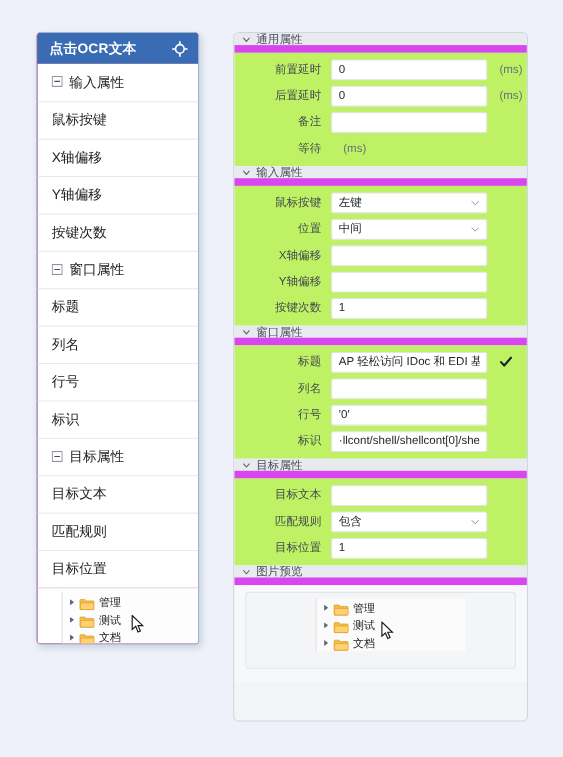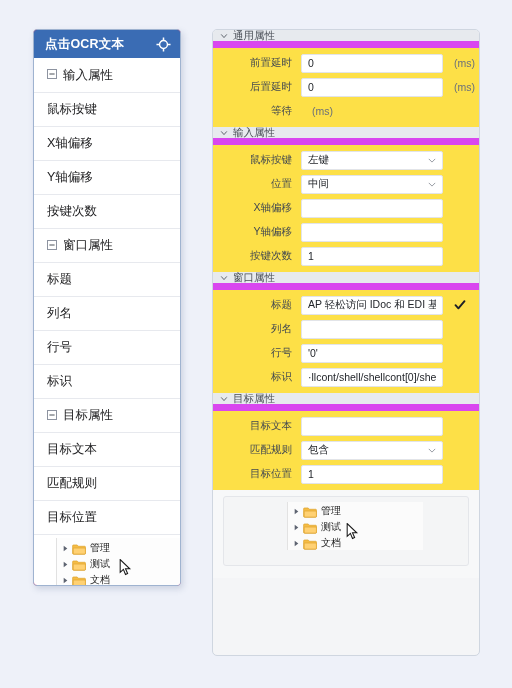--- a/index.html
+++ b/index.html
@@ -109,21 +109,21 @@
     display: flex;
     align-items: center;
     padding-left: 7px;
     font-size: 10.5px;
     color: #4a4f57;
     border-bottom: 7px solid #d946ef;
     box-sizing: border-box;
   }
   .chev { width: 8px; height: 8px; margin-right: 5px; display:block; }
   .sec-body {
-    background: #fde047;
+    background: #bef264;
     padding: 6px 0 7px 0;
   }
   .field {
     display: flex;
     align-items: center;
     height: 18px;
     margin: 0 0 6px 0;
   }
   .field:last-child { margin-bottom: 0; }
   .f-label {
@@ -343,20 +343,26 @@
               <div class="f-suffix">(ms)</div>
             </div>
             <div class="field">
               <div class="f-label">后置延时</div>
               <div class="f-input">
                 <span class="truncate">0</span>
               </div>
               <div class="f-suffix">(ms)</div>
             </div>
             <div class="field">
+              <div class="f-label">备注</div>
+              <div class="f-input">
+                <span class="truncate"></span>
+              </div>
+            </div>
+            <div class="field">
               <div class="f-label">等待</div>
               <div class="f-suffix">(ms)</div>
             </div>
           </div>
         </div>
         <div class="section">
           <div class="sec-head">
             <span>
               <svg class="chev" viewBox="0 0 10 10">
                 <path d="M1.5 3 L5 7 L8.5 3" fill="none" stroke="#5b616a" stroke-width="1.2"></path>
@@ -479,20 +485,28 @@
               <div class="f-label">目标位置</div>
               <div class="f-input">
                 <span class="truncate">1</span>
               </div>
             </div>
           </div>
         </div>
       </div>
 
     <div class="section">
+      <div class="sec-head">
+        <span>
+          <svg class="chev" viewBox="0 0 10 10">
+              <path d="M1.5 3 L5 7 L8.5 3" fill="none" stroke="#5b616a" stroke-width="1.2"></path>
+            </svg>
+        </span>
+        <span>图片预览</span>
+      </div>
       <div class="preview-body">
         <div class="preview-box">
           <div class="preview-tree" id="rp-tree">
               <div class="tree-row">
                 <span><svg class="tree-arrow" viewBox="0 0 10 10">
                     <path d="M3 2 L7 5 L3 8 Z" fill="#5d6370"></path>
                   </svg></span>
                 <span>
                   <svg class="folder-icon" viewBox="0 0 16 12">
                     <path d="M0.7 1.8 a1 1 0 0 1 1-1 h4.2 l1.3 1.5 h7.2 a1 1 0 0 1 1 1 v7.1 a1 1 0 0 1 -1 1 h-12.7 a1 1 0 0 1 -1 -1 z" fill="#f5bc46" stroke="#d99c20" stroke-width="0.7"></path>

